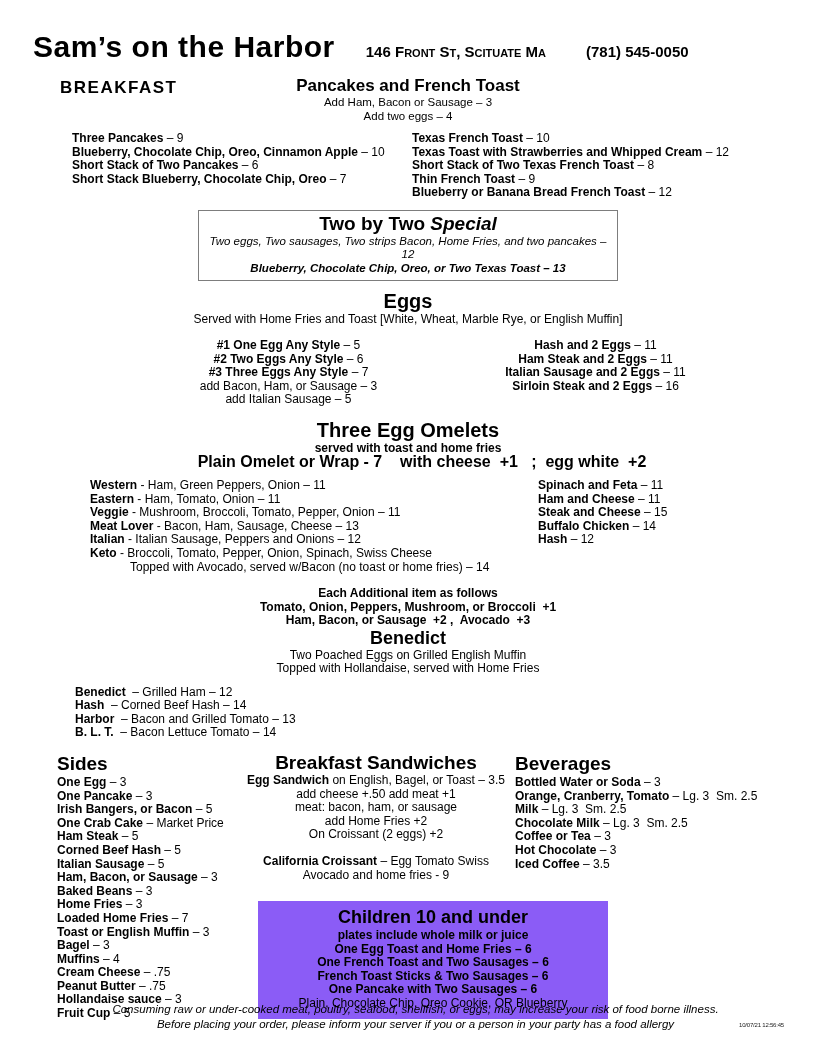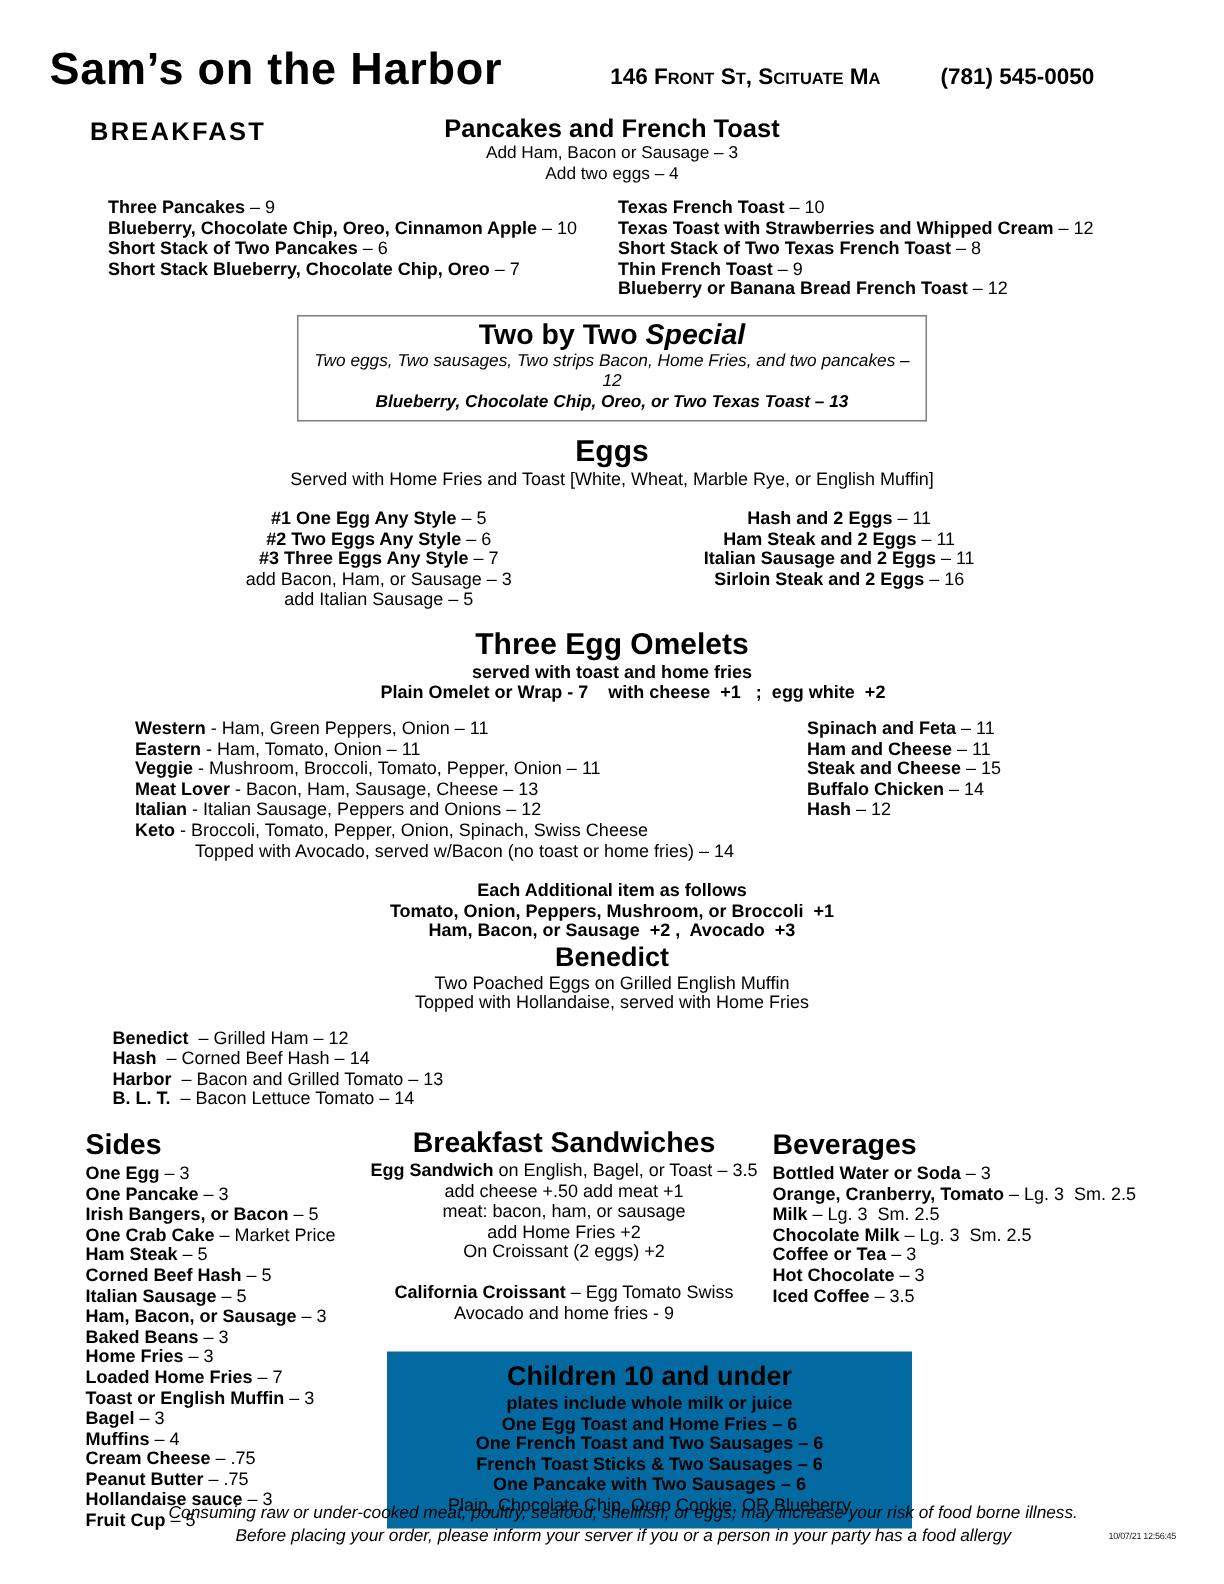--- a/index.html
+++ b/index.html
@@ -6,21 +6,21 @@
   html,body { background:#ffffff; }
   .page {
     position:relative; width:816px; height:1056px; margin:0 auto;
     background:#ffffff; color:#000;
     font-family:"Liberation Sans", sans-serif; font-size:12px;
     overflow:hidden;
   }
   
   .header { display:flex; align-items:baseline; padding:30px 40px 0 33px; }
   .restaurant { font-size:30px; font-weight:bold; letter-spacing:.5px; white-space:nowrap; }
-  .address { font-size:15px; font-weight:bold; font-variant:small-caps; margin-left:72px; white-space:nowrap; }
+  .address { font-size:15px; font-weight:bold; font-variant:small-caps; margin-left:31px; white-space:nowrap; }
   .phone { font-size:15px; font-weight:bold; margin-left:40px; white-space:nowrap; }
   
   .row-breakfast { position:relative; margin-top:12px; }
   .breakfast-label { position:absolute; left:60px; top:2px; font-size:17px; font-weight:bold; letter-spacing:1.5px; }
   .h-lg { text-align:center; font-size:20px; font-weight:bold; }
   .h-md { text-align:center; font-size:17px; font-weight:bold; }
   .sub { text-align:center; font-size:11.5px; line-height:13.5px; white-space:pre-wrap; }
   .sub-b { font-weight:bold; }
   
   .item { font-size:12px; line-height:13.6px; white-space:pre-wrap; }
@@ -28,21 +28,21 @@
   
   .pan-cols { display:flex; padding-left:72px; margin-top:9px; }
   .pan-left { width:340px; }
   
   .special-box { width:420px; margin:10px auto 0; border:1px solid #7d7d7d; text-align:center; padding:2px 4px 5px; }
   .special-title { font-size:19px; font-weight:bold; }
   .special-title .it { font-style:italic; }
   .special-l1 { font-style:italic; font-size:11.5px; line-height:13.5px; }
   .special-l2 { font-style:italic; font-weight:bold; font-size:11.5px; line-height:13.5px; }
   
-  .eggs-cols { display:flex; margin-top:12px; }
+  .eggs-cols { display:flex; margin-top:12px;padding-left:36px; }
   .eggs-left { margin-left:125px; width:255px; text-align:center; }
   .eggs-right { margin-left:52px; width:255px; text-align:center; }
   
   .om-cols { display:flex; margin-top:10px; }
   .om-left { margin-left:90px; width:448px; }
   .om-right { width:230px; }
   .keto-note { margin-left:40px; }
   .additional { margin-top:13px; }
   
   .ben-cols { display:flex; margin-top:10px; }
@@ -126,21 +126,21 @@
           <div class="item"><span class="b">Ham Steak and 2 Eggs</span><span> – 11</span></div>
           <div class="item"><span class="b">Italian Sausage and 2 Eggs</span><span> – 11</span></div>
           <div class="item"><span class="b">Sirloin Steak and 2 Eggs</span><span> – 16</span></div>
         </div>
     </div>
   </div>
 
   <div style="margin-top:12px;">
     <div class="h-lg">Three Egg Omelets</div>
     <div class="sub sub-b" style="font-size:12px;">served with toast and home fries</div>
-    <div class="sub sub-b" style="font-size:12px;padding-left:28px;">Plain Omelet or Wrap - 7    with cheese  +1   ;  egg white  +2</div>
+    <div class="sub sub-b" style="font-size:16px;padding-left:28px;">Plain Omelet or Wrap - 7    with cheese  +1   ;  egg white  +2</div>
     <div class="om-cols">
       <div class="om-left">
         <div>
 
         <div class="item"><span class="b">Western</span><span> - Ham, Green Peppers, Onion – 11</span></div>
             <div class="item"><span class="b">Eastern</span><span> - Ham, Tomato, Onion – 11</span></div>
             <div class="item"><span class="b">Veggie</span><span> - Mushroom, Broccoli, Tomato, Pepper, Onion – 11</span></div>
             <div class="item"><span class="b">Meat Lover</span><span> - Bacon, Ham, Sausage, Cheese – 13</span></div>
             <div class="item"><span class="b">Italian</span><span> - Italian Sausage, Peppers and Onions – 12</span></div>
             <div class="item"><span class="b">Keto</span><span> - Broccoli, Tomato, Pepper, Onion, Spinach, Swiss Cheese</span></div>
@@ -232,21 +232,21 @@
       <div class="item"><span class="b">Bottled Water or Soda</span><span> – 3</span></div>
           <div class="item"><span class="b">Orange, Cranberry, Tomato</span><span> – Lg. 3  Sm. 2.5</span></div>
           <div class="item"><span class="b">Milk</span><span> – Lg. 3  Sm. 2.5</span></div>
           <div class="item"><span class="b">Chocolate Milk</span><span> – Lg. 3  Sm. 2.5</span></div>
           <div class="item"><span class="b">Coffee or Tea</span><span> – 3</span></div>
           <div class="item"><span class="b">Hot Chocolate</span><span> – 3</span></div>
           <div class="item"><span class="b">Iced Coffee</span><span> – 3.5</span></div>
         </div>
     </div>
 
-    <div class="children-box" style="background: #0369a1;">
+    <div class="children-box" style="background: #8b5cf6;">
       <div class="children-title">Children 10 and under</div>
       <div>
 
       <div class="item">plates include whole milk or juice</div>
           <div class="item">One Egg Toast and Home Fries – 6</div>
           <div class="item">One French Toast and Two Sausages – 6</div>
           <div class="item">French Toast Sticks &amp; Two Sausages – 6</div>
           <div class="item">One Pancake with Two Sausages – 6</div>
         </div>
       <div class="item plain">Plain, Chocolate Chip, Oreo Cookie, OR Blueberry</div>

